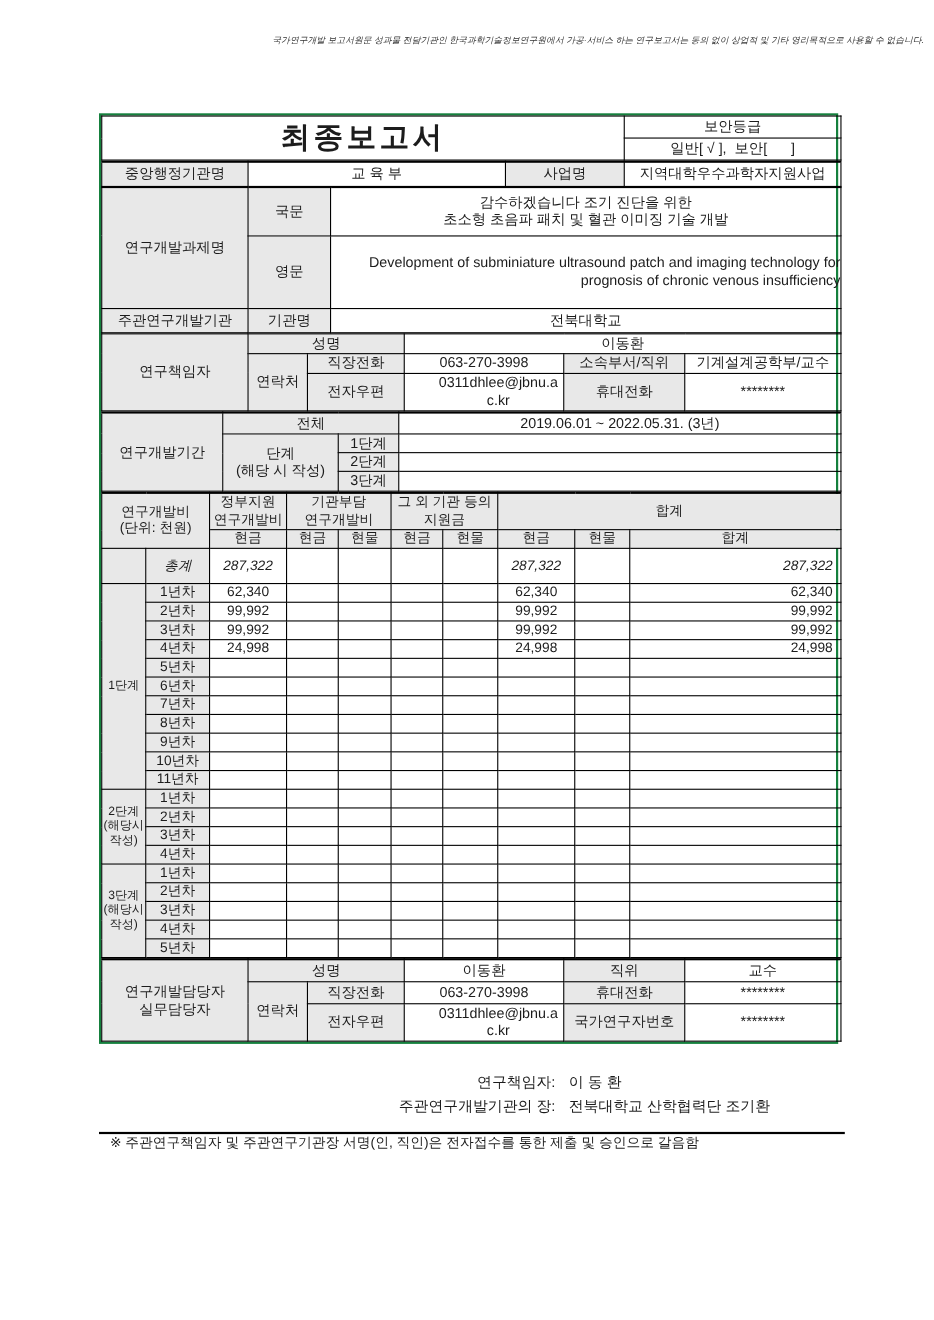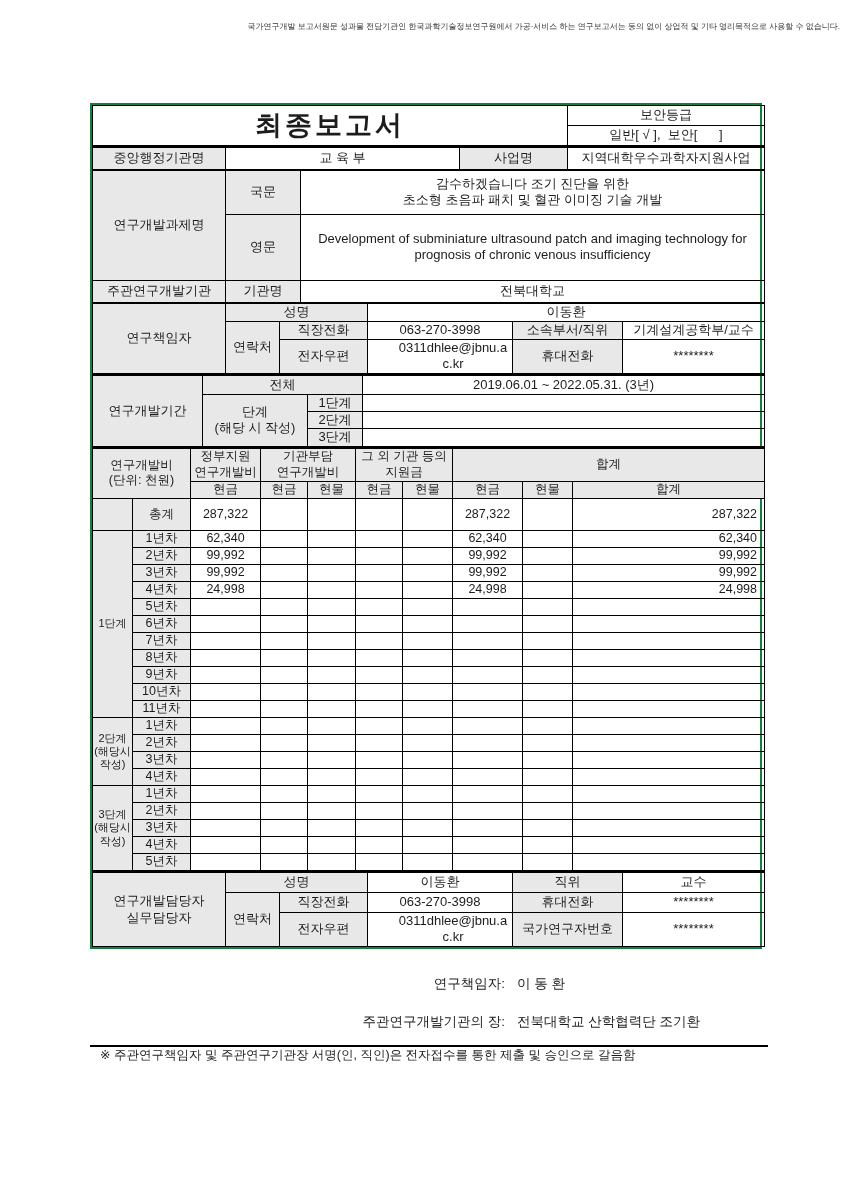--- a/index.html
+++ b/index.html
@@ -4,47 +4,47 @@
 <style>
   * { box-sizing: border-box; }
   html,body { margin:0; padding:0; }
   body {
     width:849px; height:1200px;
     background:#ffffff; color:#1c1c1c;
     font-family:"Liberation Sans","DejaVu Sans",sans-serif;
     position:relative; overflow:hidden;
   }
   .notice {
-    position:absolute; top:21px; right:9px;
-    font-size:8px; color:#333; letter-spacing:0; white-space:nowrap;
+    position:absolute; top:31px; right:9px;
+    font-size:8px; color:#333; letter-spacing:0; white-space:nowrap;font-style:italic;
   }
   .doc { position:absolute; left:90px; top:103px; width:672px; }
   .frame { border:2px solid #15803d; }
   table { border-collapse:collapse; table-layout:fixed; width:100%; }
   td {
     border:1px solid #000;
     font-size:13px; text-align:center; vertical-align:middle;
     padding:0 2px; overflow:hidden; line-height:1.25;
   }
   .t2, .t6, .t7, .t8 { border-top:2px solid #000; }
   .gray { background:#e8e8e8; }
   .ml { white-space:pre-line; }
   .pre { white-space:pre; }
   .title-cell { font-size:27px; font-weight:bold; letter-spacing:3px; }
-  .eng { padding:0 0; }
+  .eng { padding:0 0;text-align:right; }
   .email { overflow-wrap:anywhere; line-height:1.3;padding-left:28px; }
   .t7 td { font-size:12.5px; }
   .t7 .stage { font-size:11px; line-height:1.2; padding:0 1px; }
   .t7 .sumcol { text-align:right; padding-right:7px; }
   .below { width:678px; margin-top:8px; }
   .declaration { font-size:13.5px; line-height:1.55; text-align:justify; word-spacing:2px; }
   .date-line { margin-top:12px; text-align:right; padding-right:25px; font-size:13.5px; }
   .date-line span { margin-left:26px; }
   .signatures { margin-top:24px; font-size:13.5px; }
-  .sig-row { display:flex; line-height:1.6;margin-top:16px; }
+  .sig-row { display:flex; line-height:1.6; }
   .sig-label { width:415px; text-align:right; }
   .sig-value { margin-left:12px; }
   .sign-rule { border:none; border-top:2px solid #000; width:678px; margin:12px 0 0 0; }
   .footnote { padding-left:10px; font-size:12.5px; }
 </style>
 </head>
 <body>
 
 <div class="notice">국가연구개발 보고서원문 성과물 전담기관인 한국과학기술정보연구원에서 가공·서비스 하는 연구보고서는 동의 없이 상업적 및 기타 영리목적으로 사용할 수 없습니다.</div>
 
@@ -201,21 +201,21 @@
           <td class="gray">현금</td>
           <td class="gray">현물</td>
           <td class="gray">현금</td>
           <td class="gray">현물</td>
           <td class="gray">현금</td>
           <td class="gray">현물</td>
           <td class="gray">합계</td>
         </tr>
       </thead>
       <tbody>
-          <tr style="height: 32px;">
+          <tr style="height: 32px; font-style: italic;">
             <td class="gray ml stage" rowspan="1"></td>
             <td class="gray">총계</td>
             <td>287,322</td>
             <td></td>
             <td></td>
             <td></td>
             <td></td>
             <td>287,322</td>
             <td></td>
             <td class="sumcol">287,322</td>

